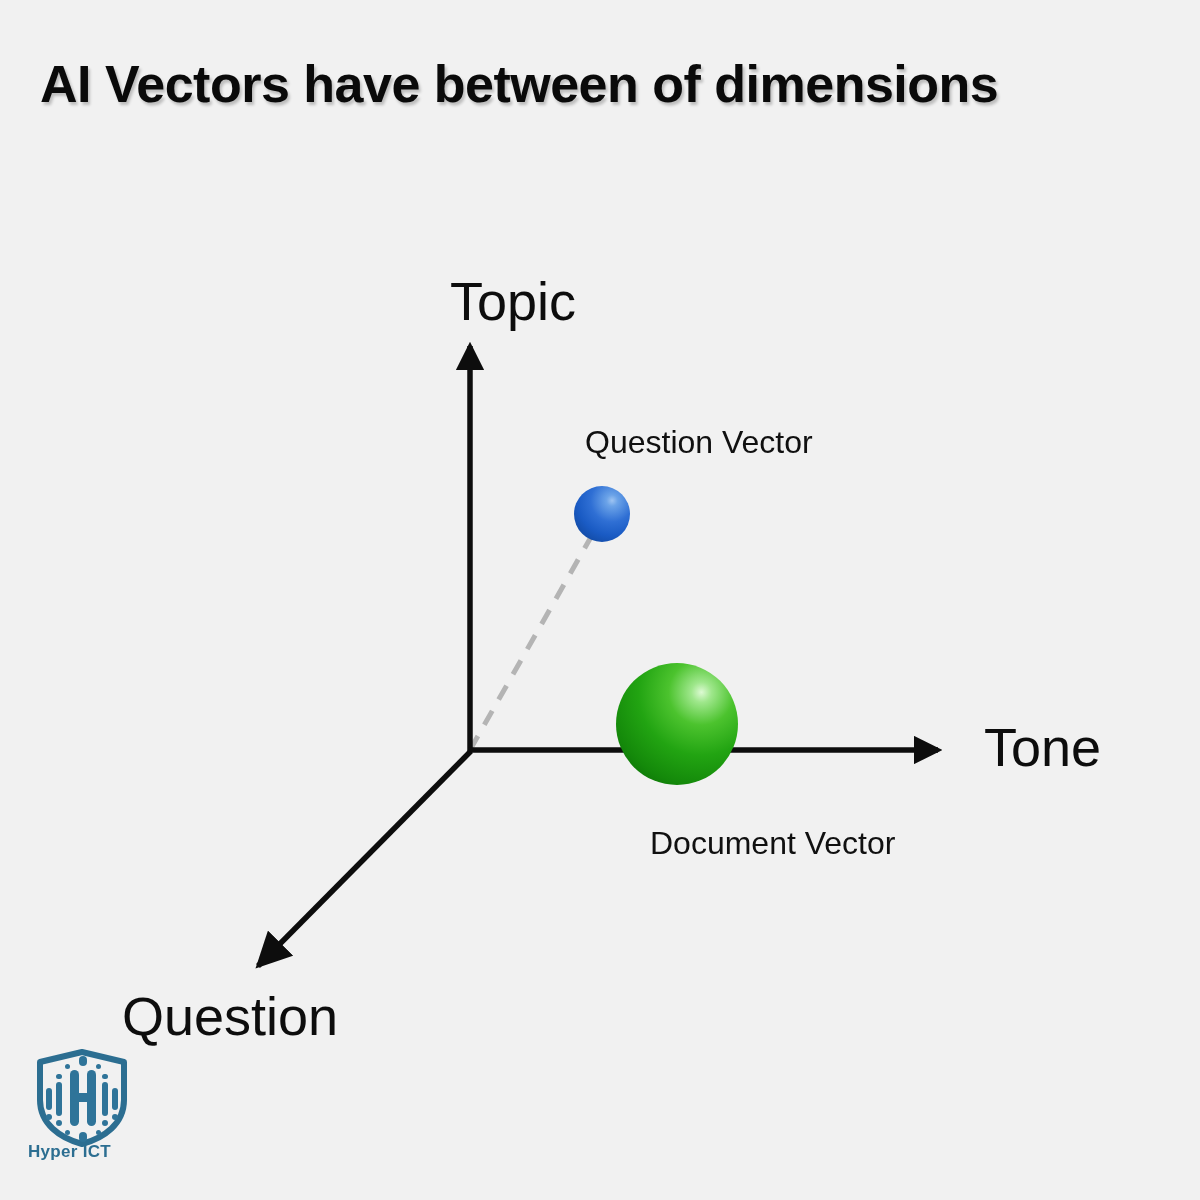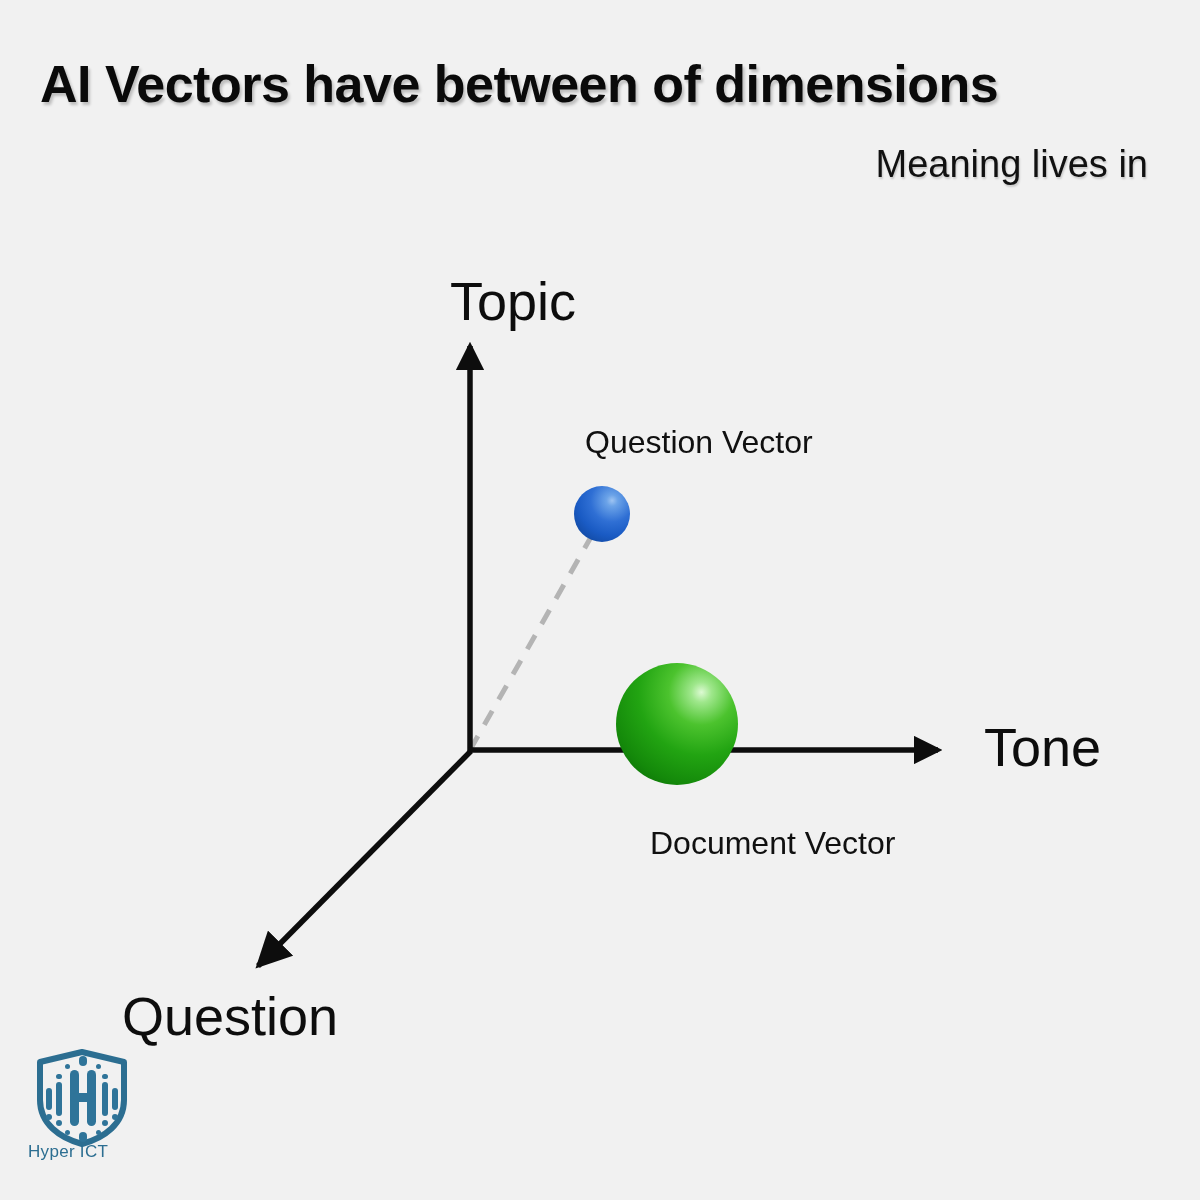--- a/index.html
+++ b/index.html
@@ -89,32 +89,31 @@
   .logo {
     position:absolute;
     left:26px; top:1048px;
     width:112px; height:128px;
   }
   .logo svg { display:block; }
   .logo-text {
     position:absolute;
     left:28px; top:1142px;
     font-size:17px;
-    font-weight:normal;
+    font-weight:bold;
     letter-spacing:0.3px;
     color:#2c6e91;
   }
 </style>
 </head>
 <body>
 
 <div class="title">AI Vectors have between of dimensions</div>
 
 <div class="subtitle">
-  <span>Meaning lives in</span>
 </div>
 
 <div class="diagram">
   <svg viewBox="0 0 1200 1200" xmlns="http://www.w3.org/2000/svg">
     <defs>
       <marker id="arrow" viewBox="0 0 10 10" refX="8.5" refY="5" markerWidth="5.2" markerHeight="5.2" orient="auto-start-reverse">
         <path d="M 0 0 L 10 5 L 0 10 z" fill="#0d0d0d"></path>
       </marker>
       <marker id="arrow-thin" viewBox="0 0 10 10" refX="9" refY="5" markerWidth="6.5" markerHeight="6.5" orient="auto-start-reverse">
         <path d="M 0 0 L 10 5 L 0 10 z" fill="#0d0d0d"></path>

